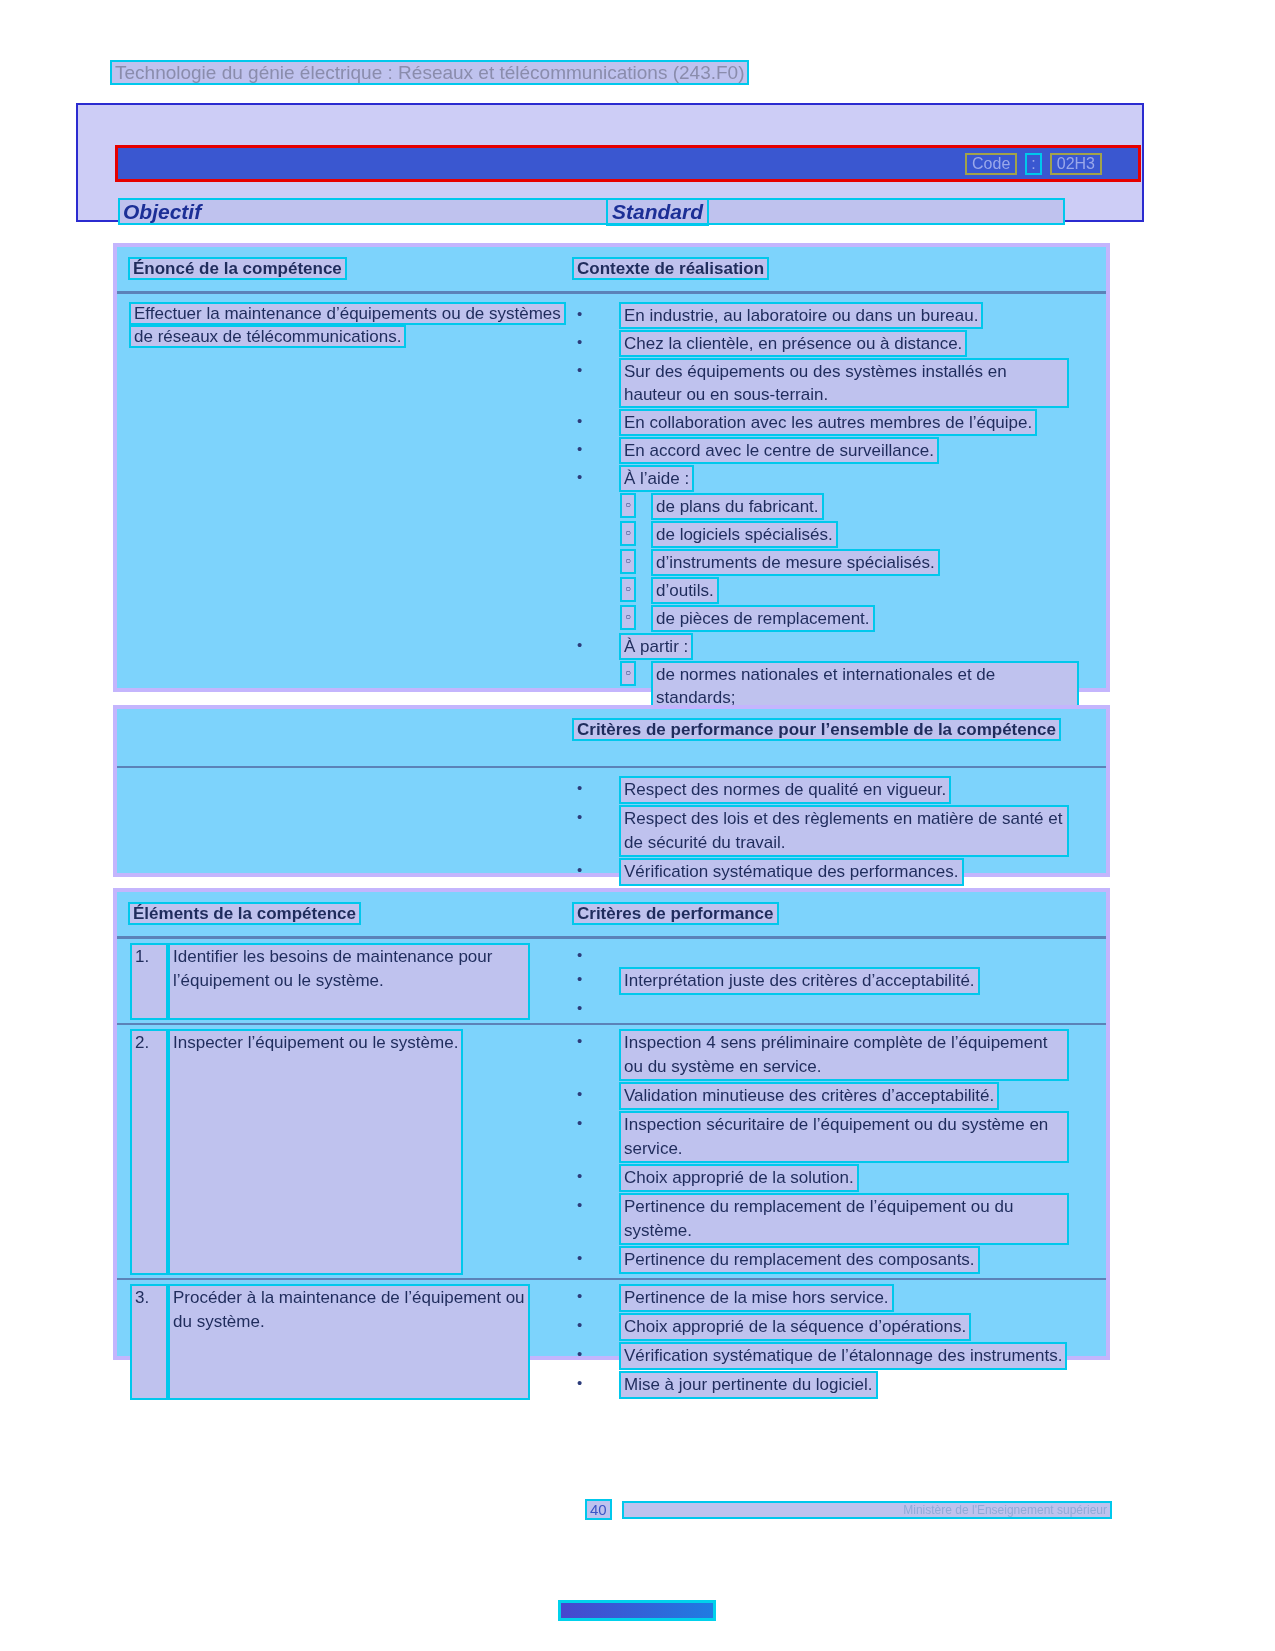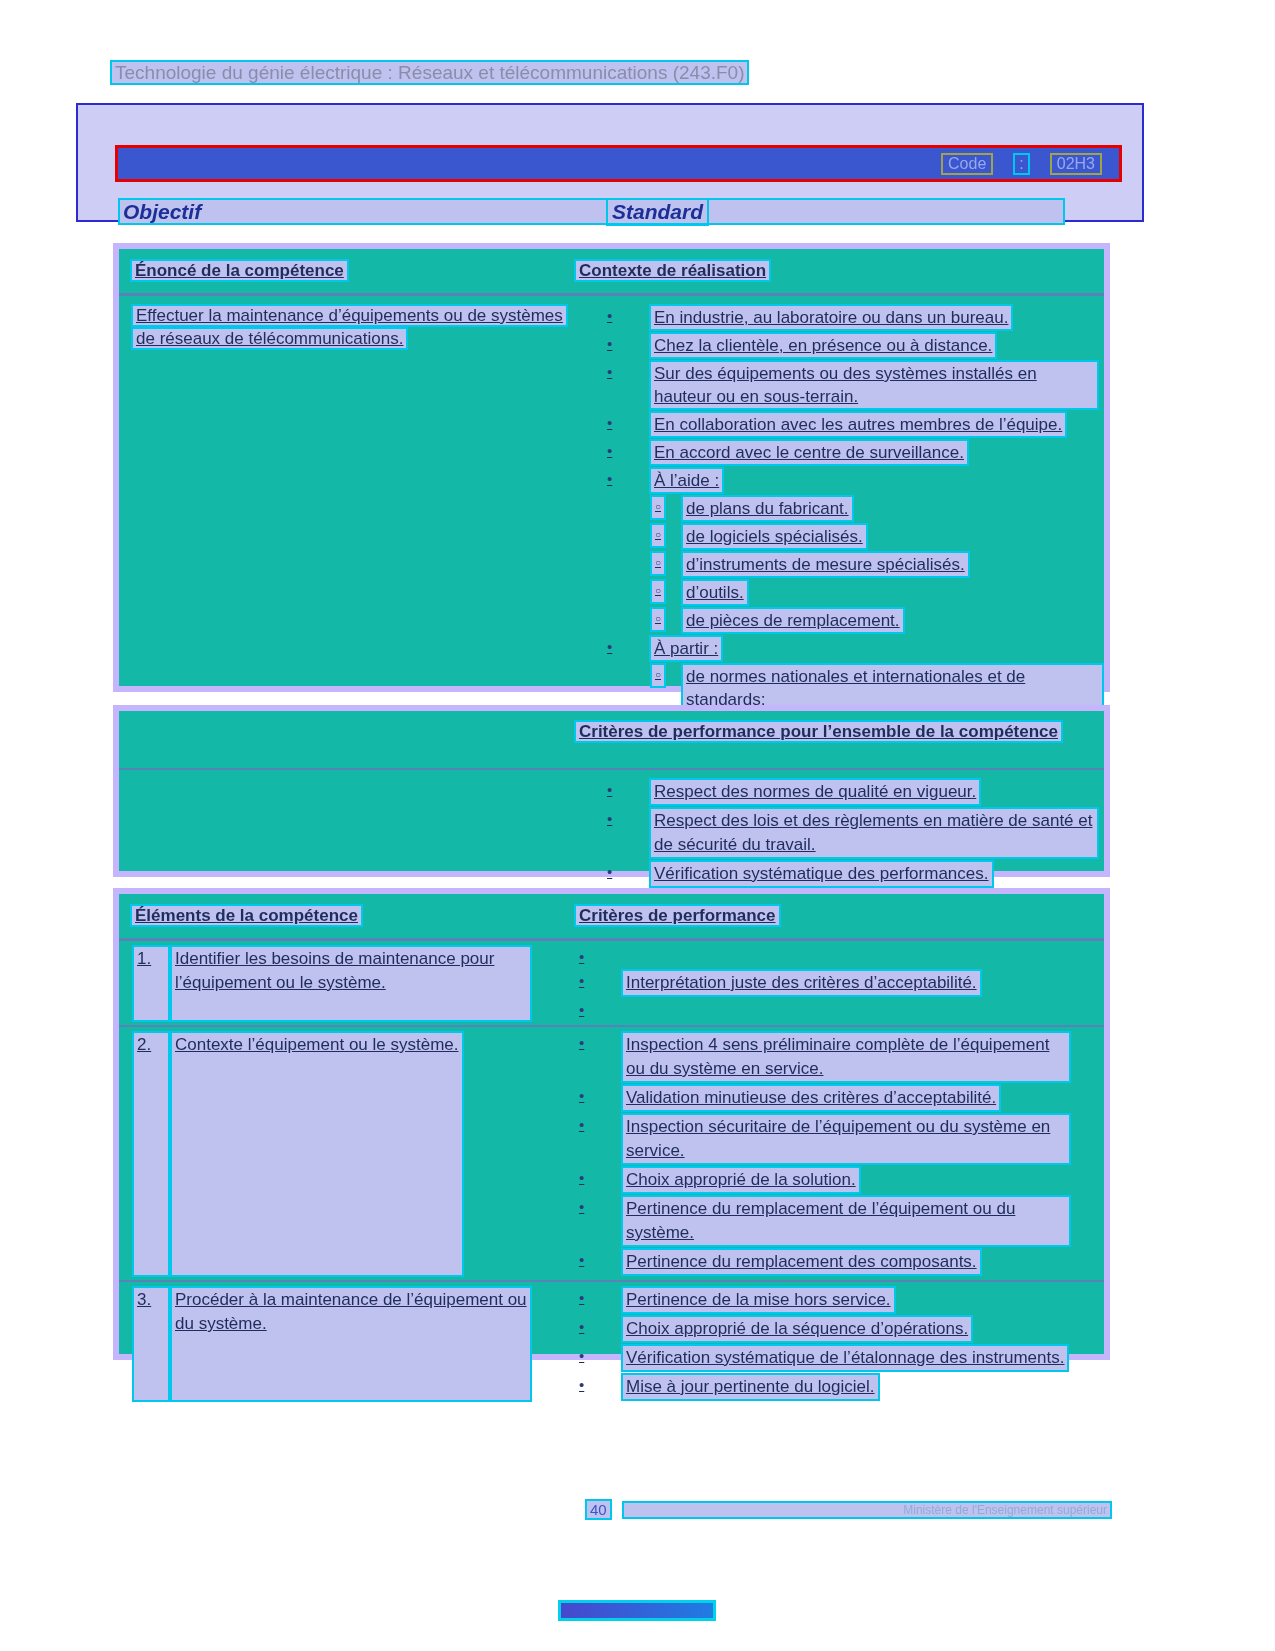--- a/index.html
+++ b/index.html
@@ -10,38 +10,38 @@
   .hl{background:#bfc2ee;border:2px solid #00c8ec;padding:0 3px;
       -webkit-box-decoration-break:clone;box-decoration-break:clone;}
 
   .doc-header{position:absolute;left:110px;top:62px;font-size:19px;color:#8a8cac;}
 
   
   .panel{position:absolute;left:76px;top:103px;width:1068px;height:119px;
          background:#cdcdf6;border:2px solid #2b2bd0;box-sizing:border-box;}
   .code-bar{position:absolute;left:37px;top:40px;width:984px;height:31px;
             background:#3a57d0;border:3px solid #e60000;display:flex;align-items:center;
-            justify-content:flex-end;padding-right:17px;gap:20px;font-size:16px;color:#9aa8ea;box-sizing:content-box;}
+            justify-content:flex-end;padding-right:36px;gap:8px;font-size:16px;color:#9aa8ea;box-sizing:content-box;}
   .code-chip{border:2px solid #a2a24a;padding:0 5px;}
   .code-sep{border:2px solid #00c8ec;padding:0 4px;}
   .obj-row{position:absolute;left:40px;top:93px;width:947px;height:27px;
            display:flex;align-items:center;font-size:21px;font-weight:bold;font-style:italic;
            color:#1c2f96;box-sizing:border-box;}
   .std-label{position:absolute;left:486px;border:2px solid #00c8ec;padding:0 4px;}
 
   
-  .tbl{position:absolute;left:113px;width:997px;background:#14b8a6;
-       border:6px solid #c4b5fd;box-sizing:border-box;font-size:17px;text-decoration:underline;}
+  .tbl{position:absolute;left:113px;width:997px;background:#7dd3fc;
+       border:4px solid #c4b5fd;box-sizing:border-box;font-size:17px;}
   .tbl1{top:243px;height:449px;}
   .tbl2{top:705px;height:172px;}
   .tbl3{top:888px;height:472px;}
   .thead{display:flex;align-items:center;height:44px;border-bottom:3px solid #5b82b8;font-weight:bold;}
   .col-l{width:455px;padding-left:11px;box-sizing:border-box;flex:none;}
   .col-r{flex:1;}
-  .tbody{display:flex;gap:28px;}
+  .tbody{display:flex;}
   .body-l{width:455px;padding:8px 10px 0 12px;box-sizing:border-box;line-height:23px;flex:none;}
   .body-l .hl{display:inline;}
   .body-r{flex:1;padding-top:8px;line-height:23px;}
 
   .b-item{display:flex;align-items:flex-start;margin-bottom:1px;}
   .b-marker{flex:none;width:42px;padding-left:5px;color:#2c3c7a;font-size:15px;line-height:23px;}
   .b-text{max-width:440px;}
   .s-item{display:flex;align-items:flex-start;margin-bottom:1px;padding-left:48px;}
   .s-marker{flex:none;width:12px;height:21px;margin-right:15px;font-size:10px;line-height:20px;
             text-align:center;background:#bfc2ee;border:2px solid #00c8ec;color:#2c3c7a;}
@@ -216,21 +216,21 @@
           </div>
         <div class="b-item">
             <span class="b-marker">•</span>
           </div>
       </div>
     </div>
 
     <div class="el-row">
       <div class="el-l">
         <span class="el-num hl">2.</span>
-        <span class="el-text hl">Contexte l’équipement ou le système.</span>
+        <span class="el-text hl">Inspecter l’équipement ou le système.</span>
       </div>
       <div class="el-r">
         <div class="b-item">
             <span class="b-marker">•</span>
             <span class="b-text hl">Inspection 4 sens préliminaire complète de l’équipement ou du système en service.</span>
           </div>
         <div class="b-item">
             <span class="b-marker">•</span>
             <span class="b-text hl">Validation minutieuse des critères d’acceptabilité.</span>
           </div>

